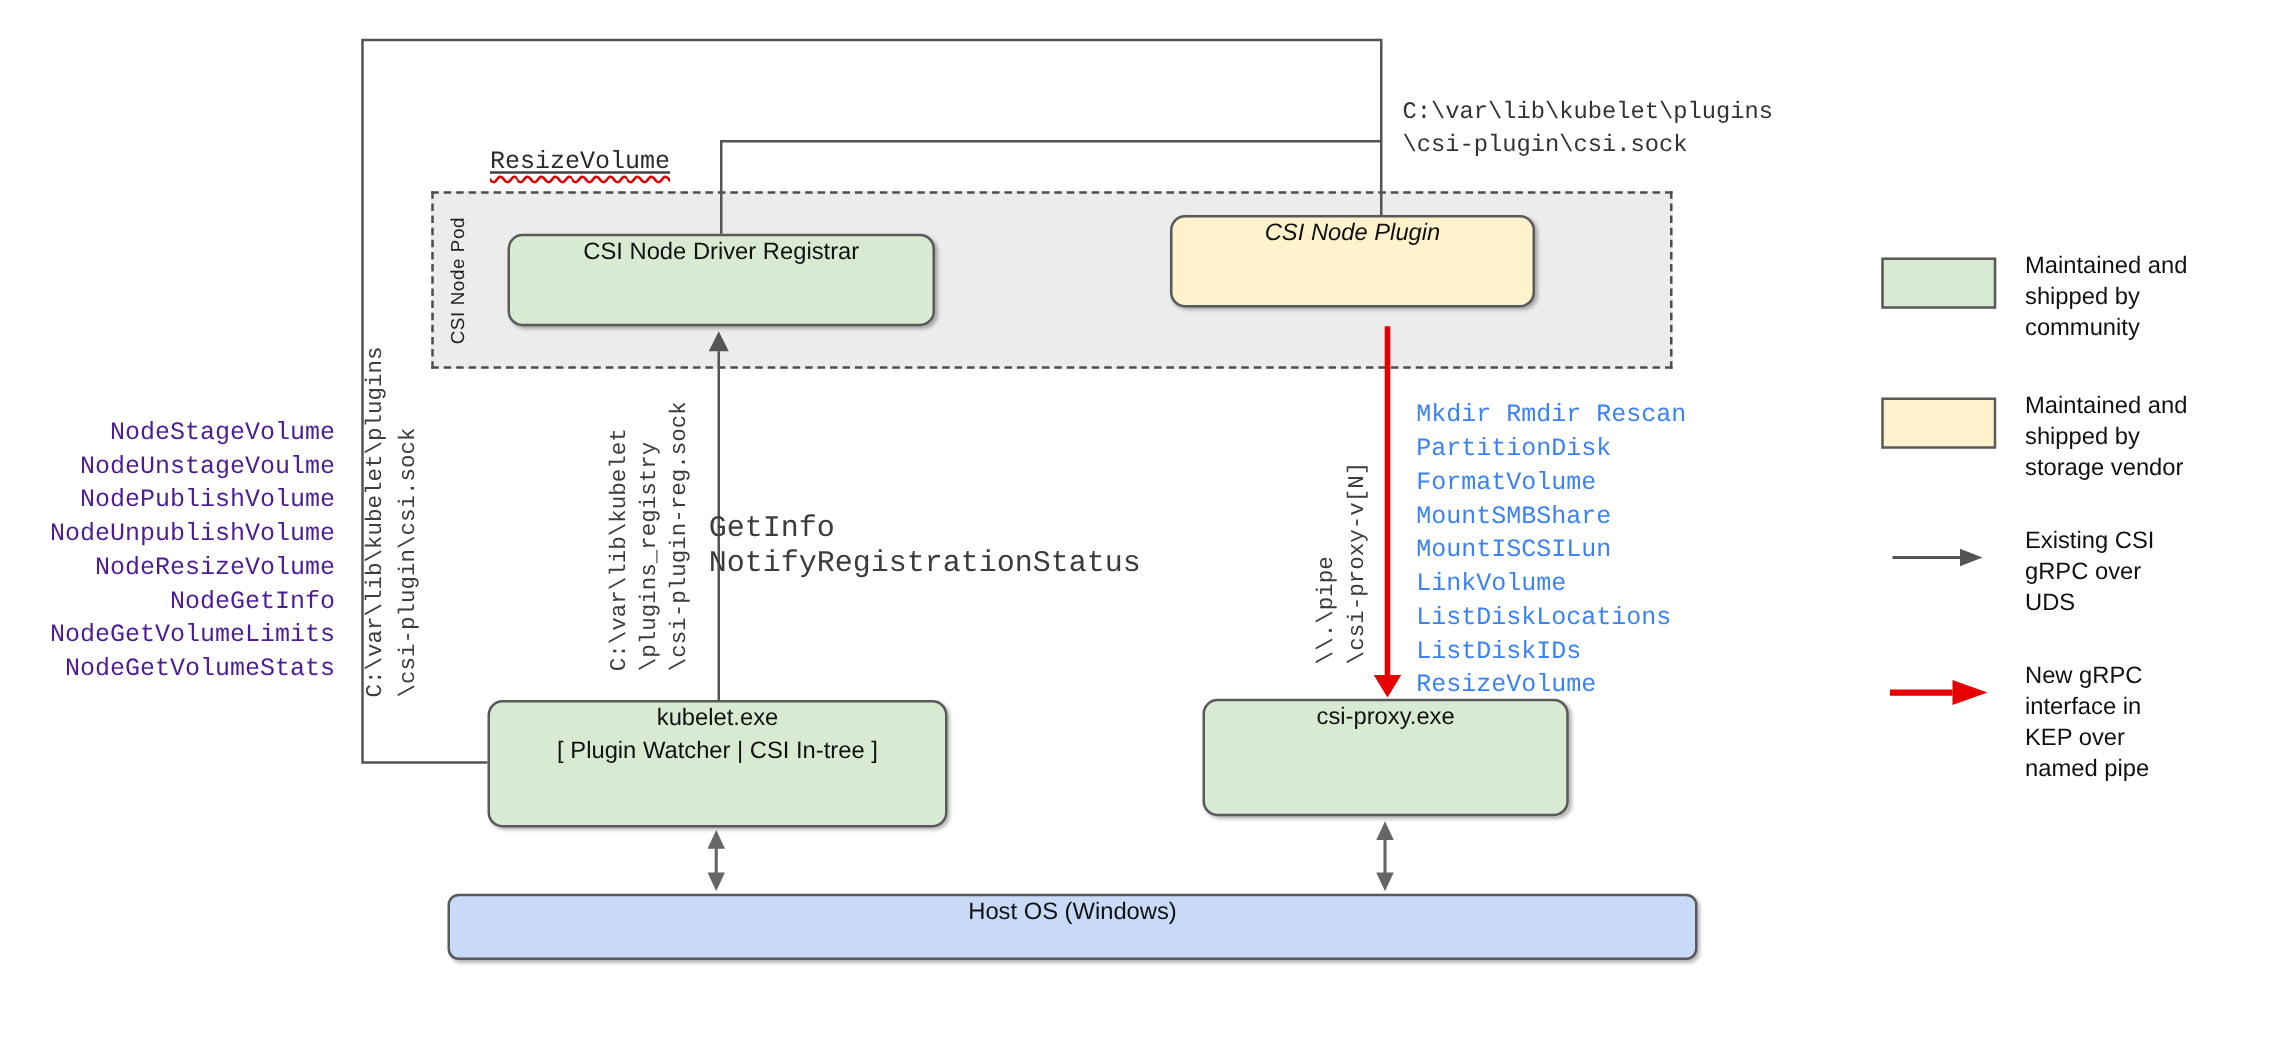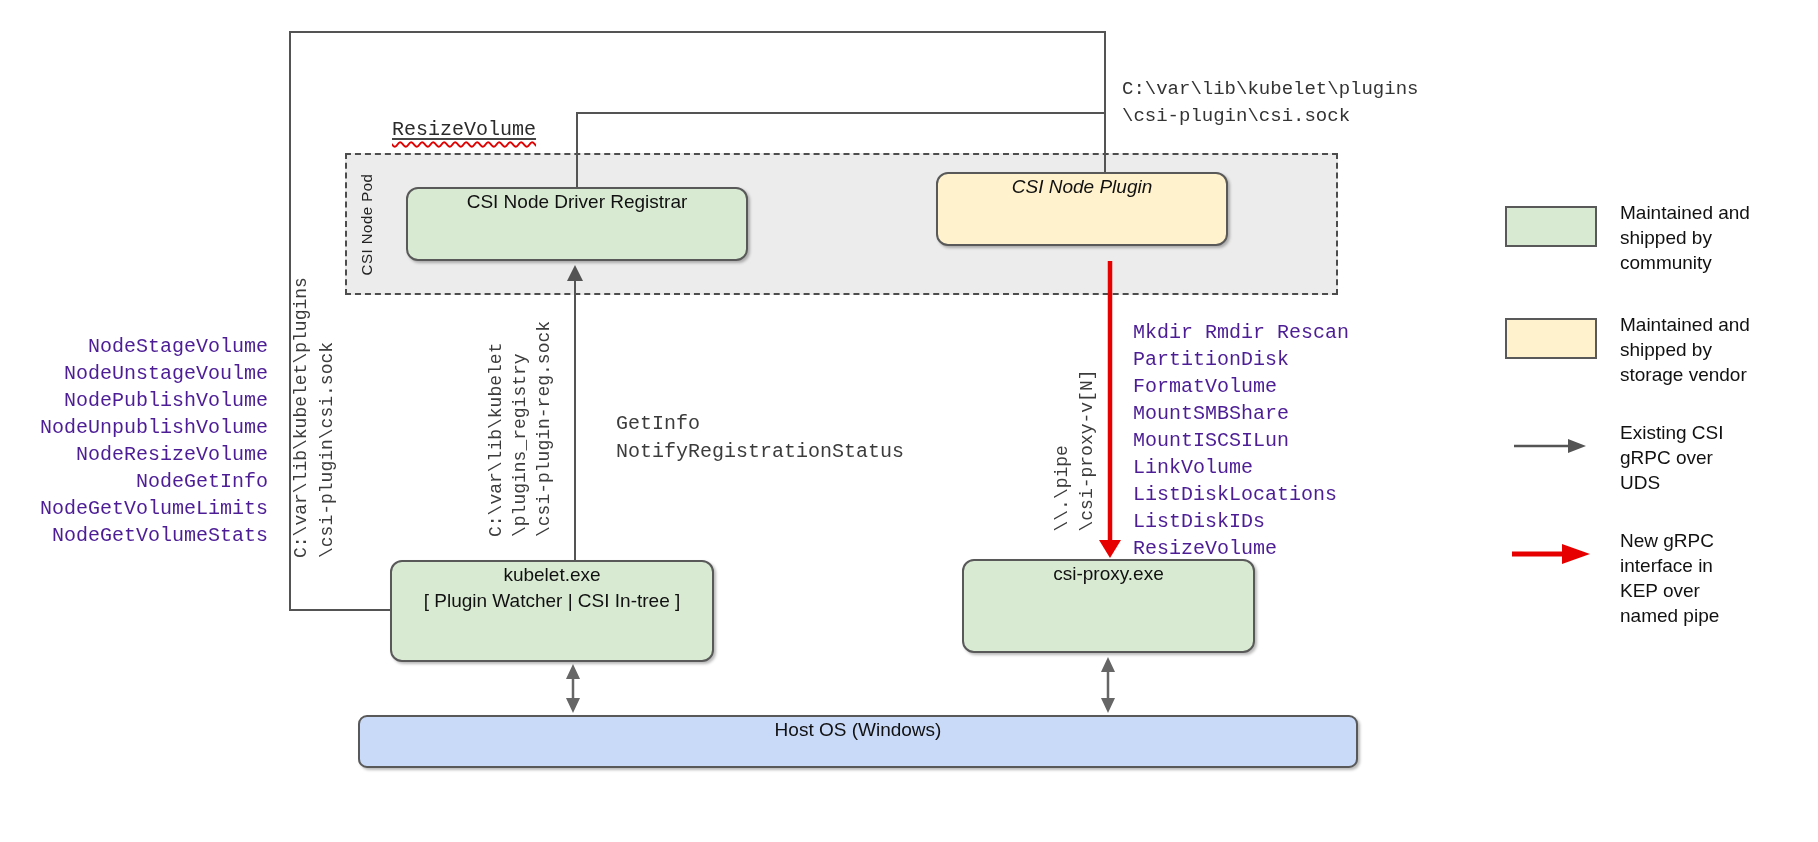--- a/index.html
+++ b/index.html
@@ -17,32 +17,32 @@
   
   .nodebox{box-sizing:border-box;border:2px solid #595959;border-radius:12px;
        display:flex;flex-direction:column;align-items:center;justify-content:flex-start;
        font-size:19px;color:#111;text-align:center;line-height:26px;
        box-shadow:2px 2px 3px rgba(0,0,0,.28);}
   .green{background:#d9ead3;}
   .yellow{background:#fff2cc;}
   .blue{background:#c9daf8;}
   .registrar{left:406px;top:187px;width:342px;height:74px;}
   .plugin{left:936px;top:172px;width:292px;height:74px;font-style:italic;}
-  .kubelet{left:390px;top:560px;width:324px;height:102px;}
+  .kubelet{left:390px;top:560px;width:368px;height:102px;}
   .csiproxy{left:962px;top:559px;width:293px;height:94px;}
   .hostos{left:358px;top:715px;width:1000px;height:53px;border-radius:9px;}
   
   .gpi{left:392px;top:118px;font-size:20px;color:#2b2b2b;}
   .squiggle{text-decoration:underline wavy #e00000;text-underline-offset:6px;}
   .solidline{text-decoration:underline solid #444;text-underline-offset:3px;}
   .sockpath-top{left:1122px;top:76px;font-size:19px;line-height:27px;color:#333;}
   .left-methods{left:28px;top:333px;width:240px;text-align:right;
        font-size:20px;line-height:27px;color:#4c1d95;}
-  .right-methods{left:1133px;top:319px;font-size:20px;line-height:27px;color:#4c1d95;}
-  .reg-calls{left:616px;top:410px;font-size:20px;line-height:28px;color:#3c3c3c;}
+  .right-methods{left:1133px;top:319px;font-size:20px;line-height:27px;color:#3b82f6;}
+  .reg-calls{left:567px;top:410px;font-size:24px;line-height:28px;color:#3c3c3c;}
   .rot{transform:rotate(-90deg);font-size:18px;color:#3c3c3c;text-align:left;}
   .rotA{left:159px;top:377px;width:310px;height:52px;line-height:26px;}
   .rotB{left:405px;top:386px;width:230px;height:72px;line-height:24px;}
   .rotC{left:987px;top:419px;width:175px;height:50px;line-height:25px;}
   
   .swatch{width:92px;height:41px;border:2px solid #595959;box-sizing:border-box;}
   .sw1{left:1505px;top:206px;}
   .sw2{left:1505px;top:318px;}
   .legend-text{font-size:19px;line-height:25px;color:#111;}
   .lt1{left:1620px;top:200px;}

